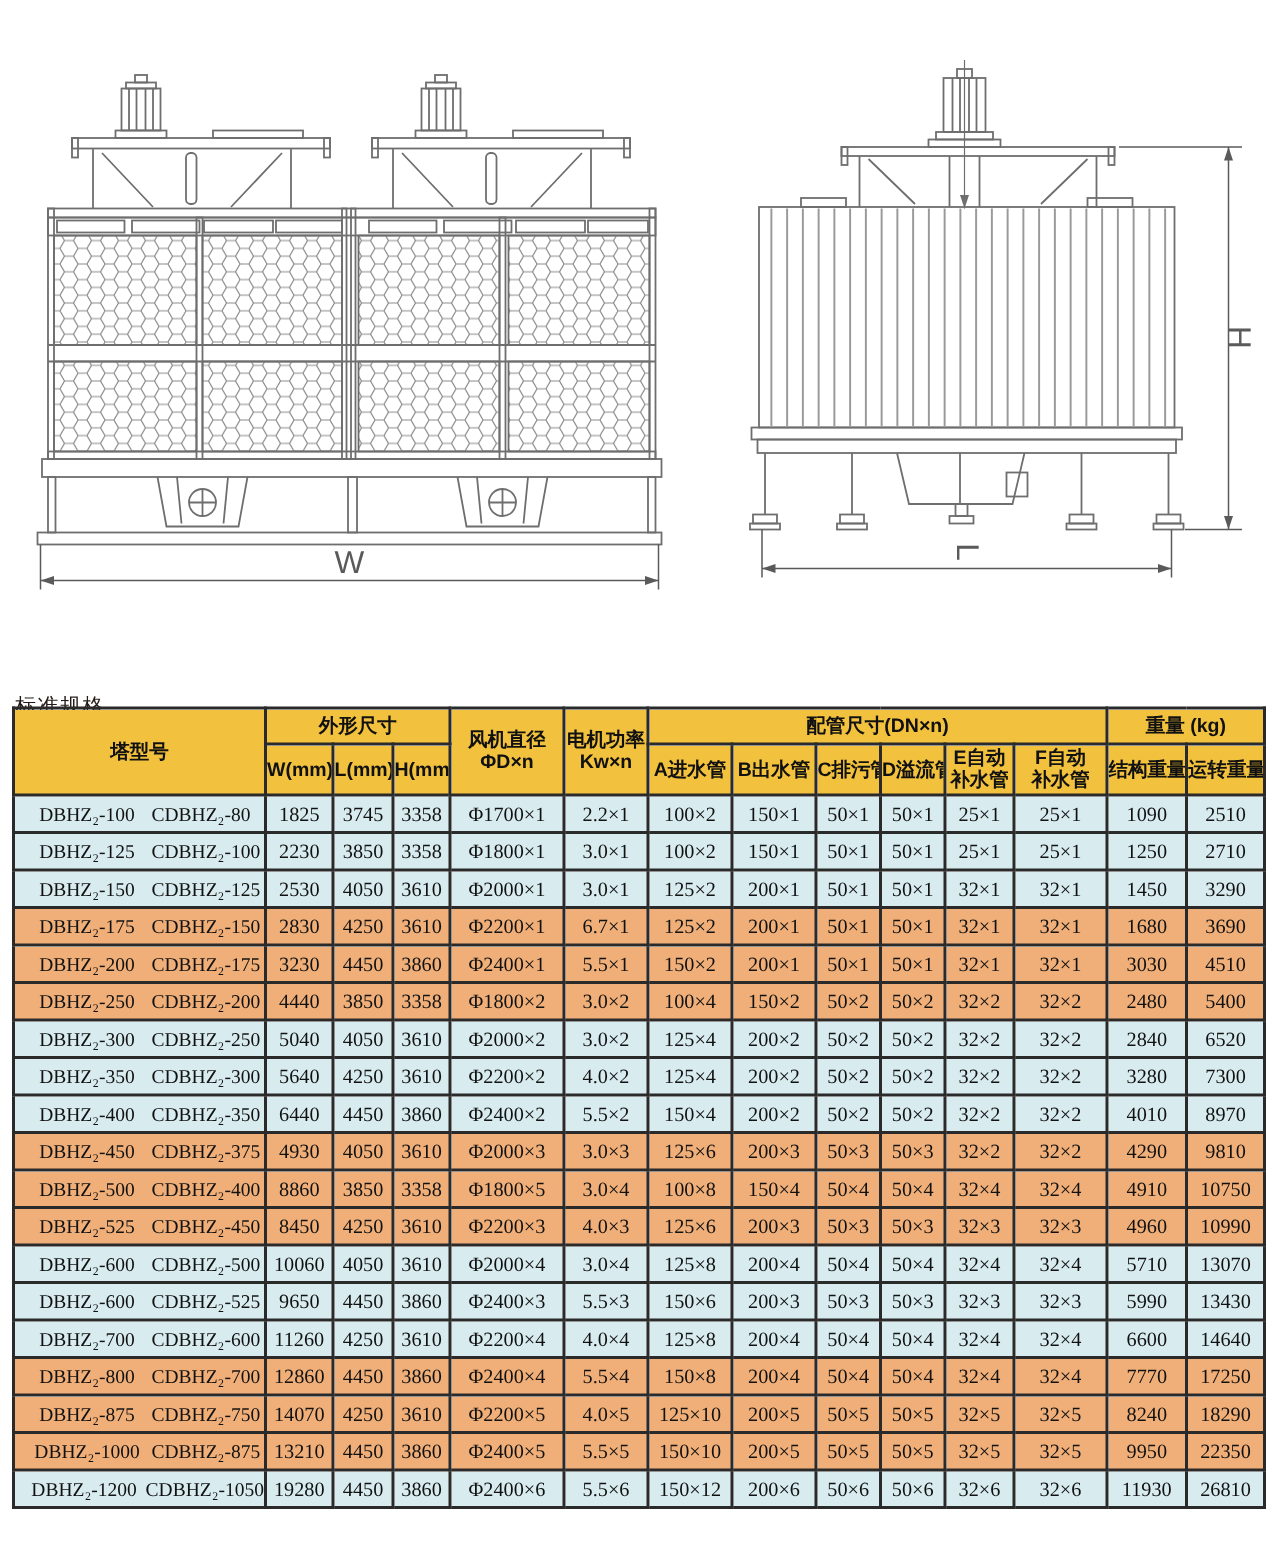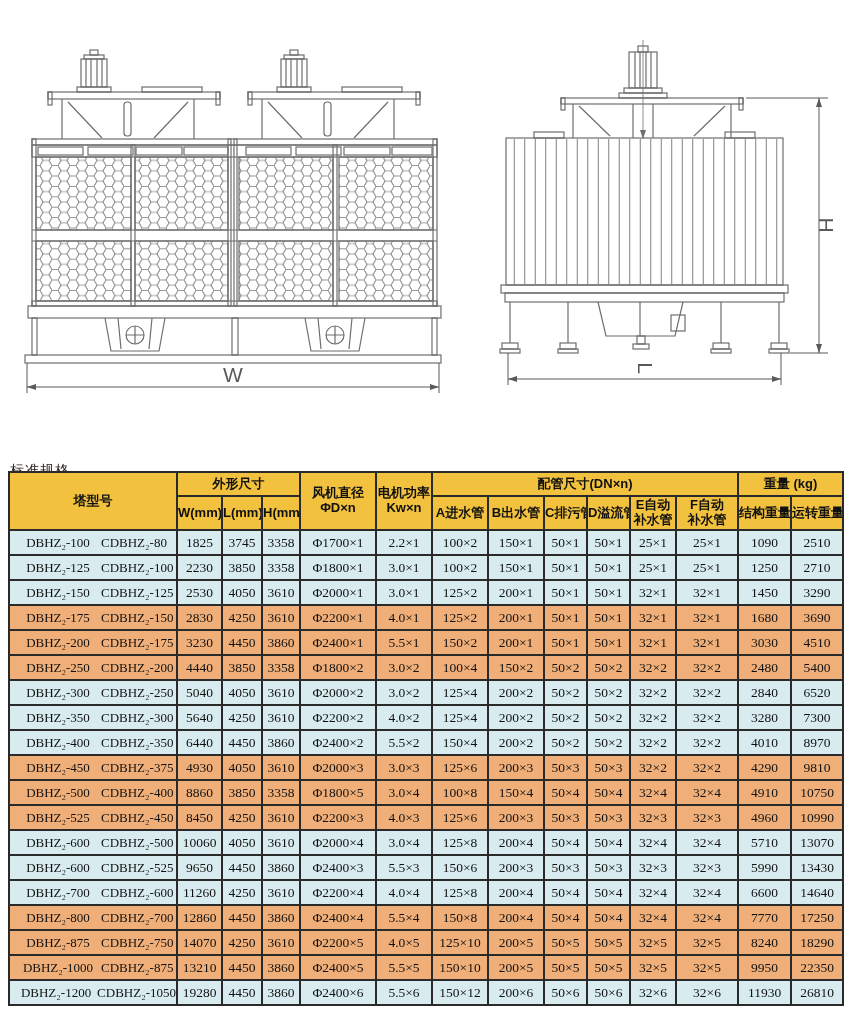--- a/index.html
+++ b/index.html
@@ -321,21 +321,21 @@
           <td class="model-cell">
             <div class="model-wrap">
               <span class="m1">DBHZ₂-175</span>
               <span class="m2">CDBHZ₂-150</span>
             </div>
           </td>
           <td>2830</td>
           <td>4250</td>
           <td>3610</td>
           <td>Φ2200×1</td>
-          <td>4.0×1</td>
+          <td>6.7×1</td>
           <td>125×2</td>
           <td>200×1</td>
           <td>50×1</td>
           <td>50×1</td>
           <td>32×1</td>
           <td>32×1</td>
           <td>1680</td>
           <td>3690</td>
         </tr>
         <tr class="tone-orange">

